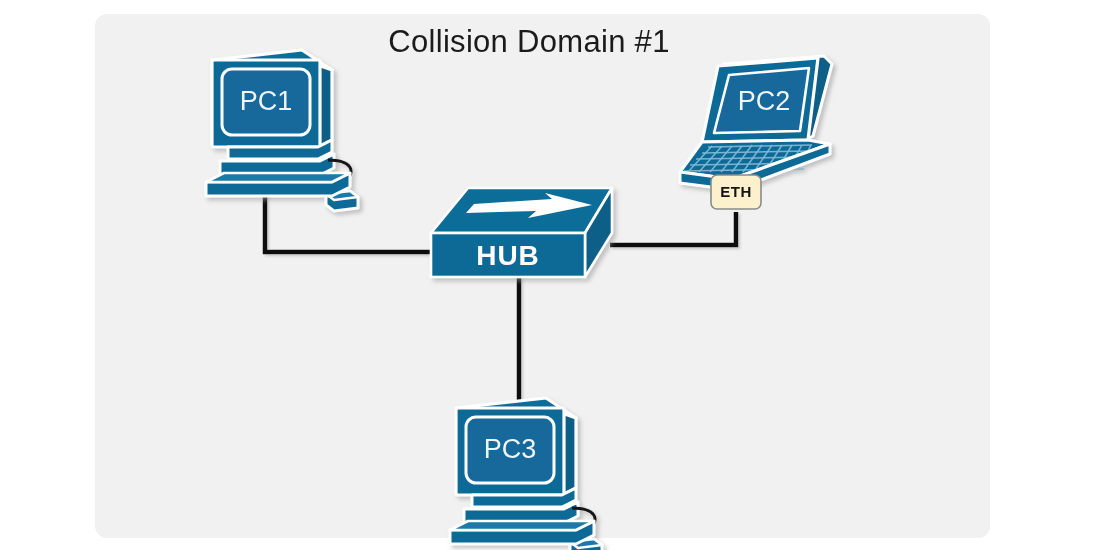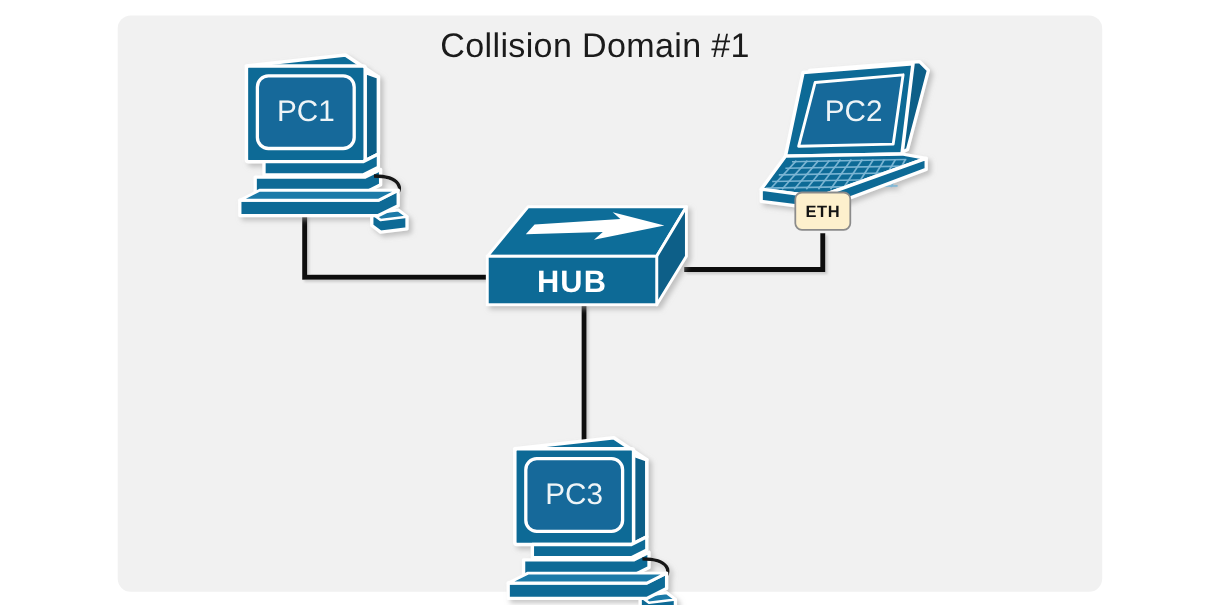--- a/index.html
+++ b/index.html
@@ -9,21 +9,21 @@
   }
   body {
     width: 1100px;
     height: 550px;
     font-family: "Liberation Sans", sans-serif;
     overflow: hidden;
     position: relative;
   }
   #diagram-root {
     position: absolute;
-    left: 12px; top: 0;
+    left: 0; top: 0;
     width: 912px;
     height: 550px;
   }
   svg.canvas {
     position: absolute;
     left: 0; top: 0;
     width: 1100px;
     height: 550px;
     display: block;
   }

